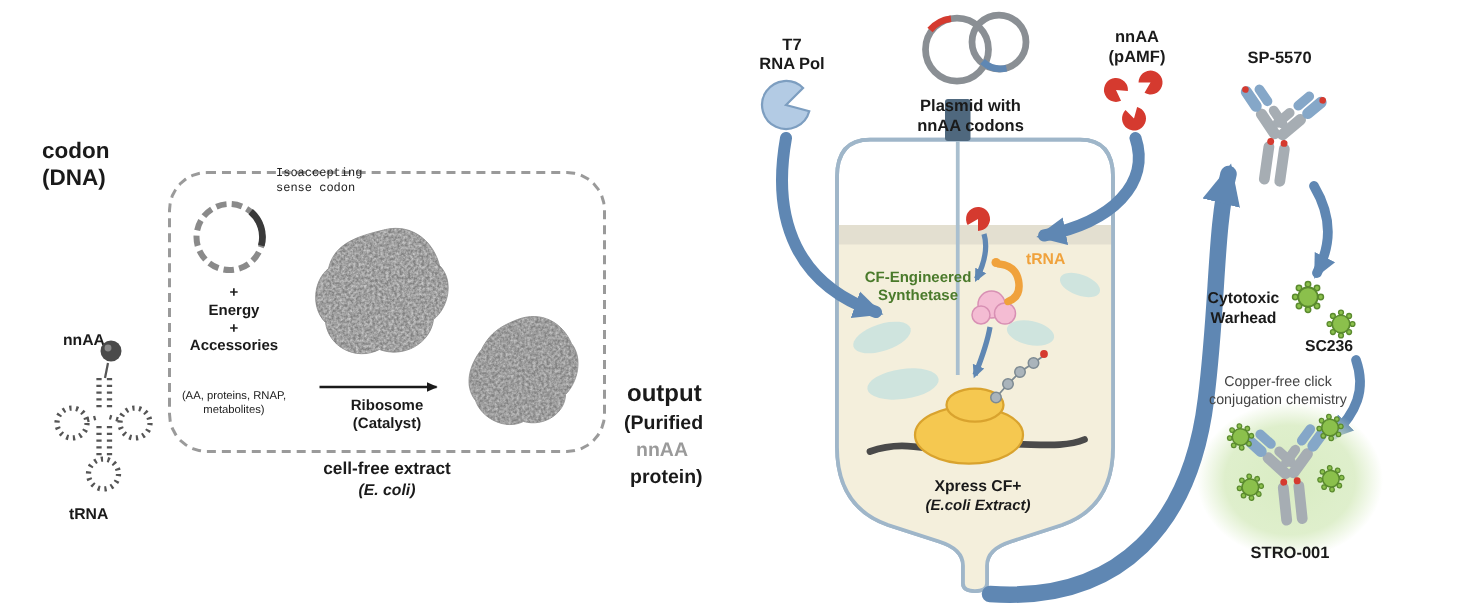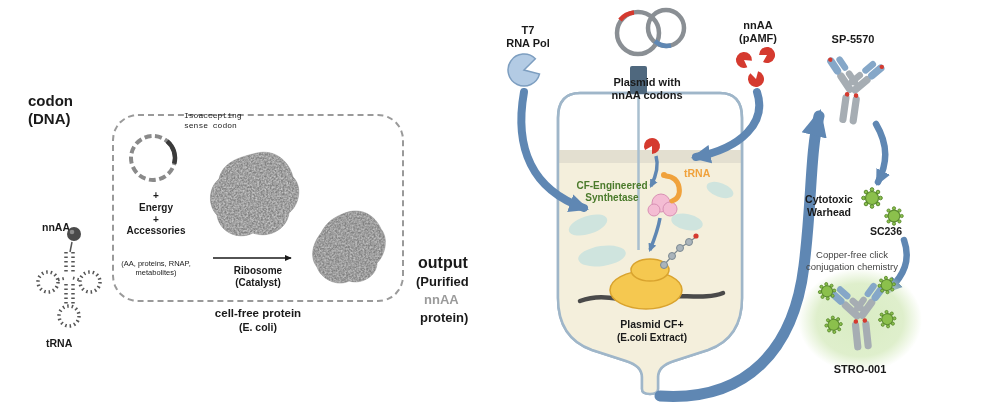--- a/index.html
+++ b/index.html
@@ -1,21 +1,21 @@
 <!DOCTYPE html>
 <html style="--arrow-blue: #5f87b3; --red: #d53a2f; --green-text: #4a7a2b; --virus-green: #8bc04c; --virus-green-dark: #5a8a2e; --orange: #f0a23c; --pink: #f4bcd3; --pink-dark: #d890b4; --yellow: #f5c850; --yellow-dark: #d9a32e; --beige: #f4efdc; --beige-dark: #e3dfd0; --teal: #cfe4de; --vessel-stroke: #9fb6c9; --cap-gray: #4f687e; --antibody-blue: #85a7c8; --antibody-gray: #a6adb3; --glow-green: #d9ecc3; --gray-text: #9a9a9a; --pacman-blue: #b3cbe4;"><head>
 <meta charset="utf-8">
 <style>
 *{margin:0;padding:0;box-sizing:border-box}
 html,body{background:#fff}
 body{position:relative;width:986px;height:410px;font-family:"Liberation Sans",sans-serif;color:#1a1a1a;overflow:hidden}
 .lbl{position:absolute;white-space:pre-line;line-height:1.22}
 .b{font-weight:700}
 .ctr{text-align:center}
-.it{}
+.it{font-style:italic}
 svg{position:absolute;overflow:visible}
 .dashed-box{position:absolute;border:2px dashed #9a9a9a;border-radius:26px}
 .gray-text{color:var(--gray-text,#9a9a9a)}
 .green-text{color:var(--green-text,#4a7a2b)}
 .orange-text{color:var(--orange,#f0a23c)}
 
 .arrow,.mini-arrow{fill:none;stroke:var(--arrow-blue,#5f87b3)}
 .f-red{fill:var(--red,#d53a2f)}
 .s-red{stroke:var(--red,#d53a2f)}
 .s-blue{stroke:var(--arrow-blue,#5f87b3)}
@@ -100,21 +100,21 @@
     <circle cx="62" cy="60" r="10" fill="none" stroke="#555" stroke-width="3.5" stroke-dasharray="1.5 3"></circle>
     <line x1="30" y1="58" x2="38" y2="56" stroke="#555" stroke-width="3" stroke-dasharray="1.5 3"></line>
     <line x1="45" y1="56" x2="52" y2="58" stroke="#555" stroke-width="3" stroke-dasharray="1.5 3"></line>
     <line x1="38" y1="62" x2="38" y2="84" stroke="#555" stroke-width="3.5" stroke-dasharray="1.5 3"></line>
     <line x1="45" y1="62" x2="45" y2="84" stroke="#555" stroke-width="3.5" stroke-dasharray="1.5 3"></line>
     <circle cx="41" cy="94" r="10" fill="none" stroke="#555" stroke-width="3.5" stroke-dasharray="1.5 3"></circle>
   </svg>
 
   <div class="lbl b" style="left:46px;top:337px;font-size:10.5px">tRNA</div>
 
-  <div class="lbl ctr b" style="left:196px;top:306px;width:124px;font-size:11.5px">cell-free protein</div>
+  <div class="lbl ctr b" style="left:196px;top:306px;width:124px;font-size:11.5px">cell-free extract</div>
   <div class="lbl ctr b it" style="left:216px;top:321px;width:84px;font-size:10.5px">(E. coli)</div>
 
   <div class="lbl b" style="left:418px;top:253px;font-size:16px">output</div>
   <div class="lbl b" style="left:416px;top:274px;font-size:13px">(Purified</div>
   <div class="lbl b gray-text" style="left:424px;top:292px;font-size:13px">nnAA</div>
   <div class="lbl b" style="left:420px;top:310px;font-size:13px">protein)</div>
 </section>
 
 <section>
 
@@ -249,28 +249,28 @@
       <use href="#antibody"></use>
       <use href="#virus" transform="translate(-30,-30) scale(0.85)"></use>
       <use href="#virus" transform="translate(30,-30) scale(0.85)"></use>
       <use href="#virus" transform="translate(-27,4) scale(0.85)"></use>
       <use href="#virus" transform="translate(27,4) scale(0.85)"></use>
     </g>
   </svg>
 
   <div class="lbl ctr b" style="left:496px;top:24px;width:64px;font-size:11px">T7
 RNA Pol</div>
-  <div class="lbl ctr b" style="left:598px;top:76px;width:98px;font-size:11px">Plasmid with
+  <div class="lbl ctr b" style="left:598px;top:65px;width:98px;font-size:11px">Plasmid with
 nnAA codons</div>
   <div class="lbl ctr b" style="left:726px;top:19px;width:64px;font-size:11px">nnAA
 (pAMF)</div>
   <div class="lbl ctr b green-text" style="left:564px;top:180px;width:96px;font-size:10px">CF-Engineered
 Synthetase</div>
   <div class="lbl b orange-text" style="left:684px;top:167px;font-size:10.5px">tRNA</div>
-  <div class="lbl ctr b" style="left:600px;top:318px;width:104px;font-size:10.5px">Plasmid CF+</div>
+  <div class="lbl ctr b" style="left:600px;top:318px;width:104px;font-size:10.5px">Xpress CF+</div>
   <div class="lbl ctr b it" style="left:600px;top:332px;width:104px;font-size:10px">(E.coli Extract)</div>
   <div class="lbl ctr b" style="left:820px;top:33px;width:66px;font-size:11px">SP-5570</div>
   <div class="lbl ctr b" style="left:795px;top:193px;width:68px;font-size:10.5px">Cytotoxic
 Warhead</div>
   <div class="lbl ctr b" style="left:858px;top:225px;width:56px;font-size:10.5px">SC236</div>
   <div class="lbl ctr" style="left:788px;top:249px;width:128px;font-size:9.5px;color:#444">Copper-free click
 conjugation chemistry</div>
   <div class="lbl ctr b" style="left:824px;top:363px;width:72px;font-size:11px">STRO-001</div>
 </section>
 

